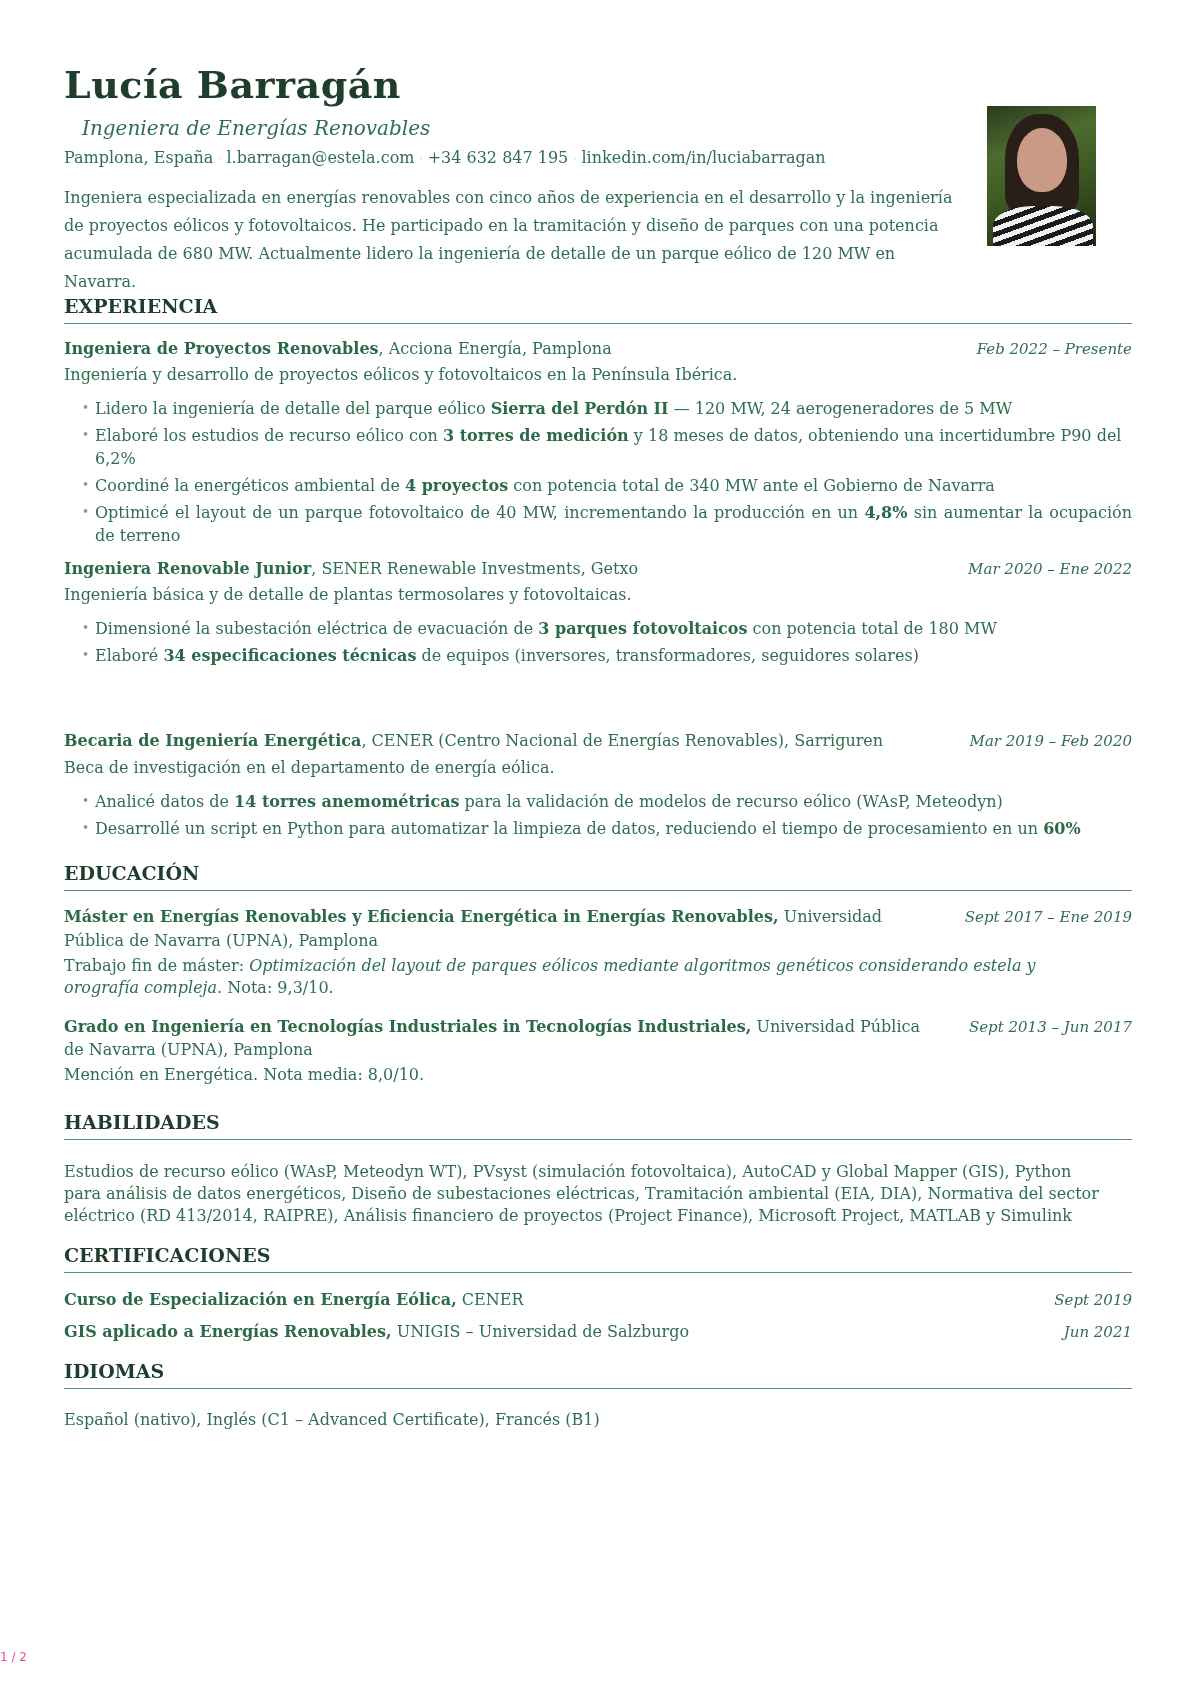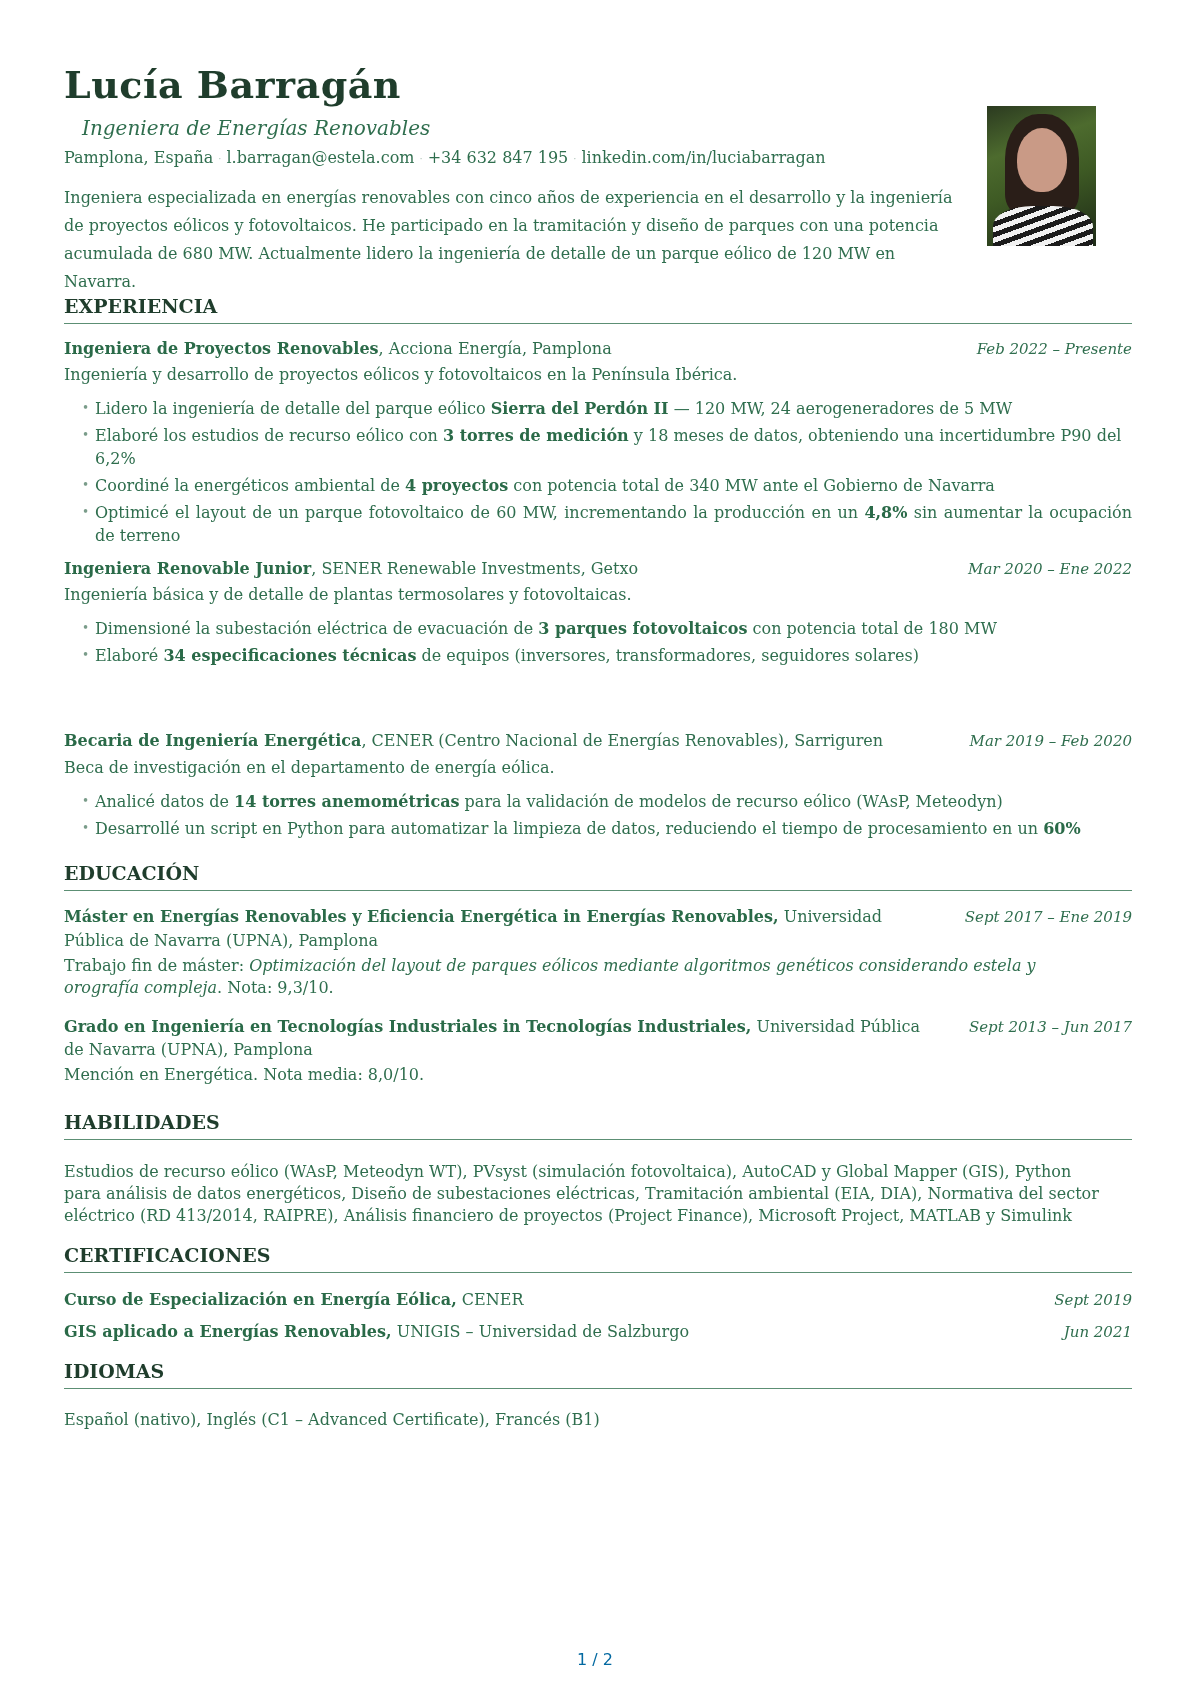--- a/index.html
+++ b/index.html
@@ -63,22 +63,22 @@
   ul.bullets li {
     position: relative; padding-left: 13px; font-size: 16px; line-height: 23px;
     margin-bottom: 4px; color: #2f6e4e;
   }
   ul.bullets li::before {
     content: "•"; position: absolute; left: 0; top: 0; color: #7a9c8a; font-size: 12px;
   }
   b { color: #2a6a48; text-align: right; }
   .italic { font-style: italic; }
   .footer {
-    position: absolute; left: 0; width: 1190px; top: 1650px; text-align: center;
-    font-family: "DejaVu Sans", sans-serif; font-size: 16px; color: #0369a1;
+    position: absolute; left: 0; width: 1190px; top: 1650px; text-align: left;
+    font-family: "DejaVu Sans", sans-serif; font-size: 12px; color: #ec4899;
   }
 </style>
 </head>
 <body>
 
 <div class="page">
 
   <h1 class="name">Lucía Barragán</h1>
   <div class="title">Ingeniera de Energías Renovables</div>
   <div class="contact">
@@ -95,21 +95,21 @@
 
   <div class="entry-head" style="top:337px">
     <span class="role">Ingeniera de Proyectos Renovables</span><span class="org">, Acciona Energía, Pamplona</span>
     <span class="date">Feb 2022 – Presente</span>
   </div>
   <div class="line" style="top:363px">Ingeniería y desarrollo de proyectos eólicos y fotovoltaicos en la Península Ibérica.</div>
   <ul class="bullets" style="top:397px">
     <li><span>Lidero la ingeniería de detalle del parque eólico </span><b>Sierra del Perdón II</b><span> — 120 MW, 24 aerogeneradores de 5 MW</span></li>
     <li><span>Elaboré los estudios de recurso eólico con </span><b>3 torres de medición</b><span> y 18 meses de datos, obteniendo una incertidumbre P90 del 6,2%</span></li>
     <li><span>Coordiné la energéticos ambiental de </span><b>4 proyectos</b><span> con potencia total de 340 MW ante el Gobierno de Navarra</span></li>
-    <li style="text-align:justify"><span>Optimicé el layout de un parque fotovoltaico de 60 MW, incrementando la producción en un </span><b>4,8%</b><span> sin aumentar la ocupación de terreno</span></li>
+    <li style="text-align:justify"><span>Optimicé el layout de un parque fotovoltaico de 40 MW, incrementando la producción en un </span><b>4,8%</b><span> sin aumentar la ocupación de terreno</span></li>
   </ul>
 
   <div class="entry-head" style="top:557px">
     <span class="role">Ingeniera Renovable Junior</span><span class="org">, SENER Renewable Investments, Getxo</span>
     <span class="date">Mar 2020 – Ene 2022</span>
   </div>
   <div class="line" style="top:583px">Ingeniería básica y de detalle de plantas termosolares y fotovoltaicas.</div>
   <ul class="bullets" style="top:617px">
     <li><span>Dimensioné la subestación eléctrica de evacuación de </span><b>3 parques fotovoltaicos</b><span> con potencia total de 180 MW</span></li>
     <li><span>Elaboré </span><b>34 especificaciones técnicas</b><span> de equipos (inversores, transformadores, seguidores solares)</span></li>

